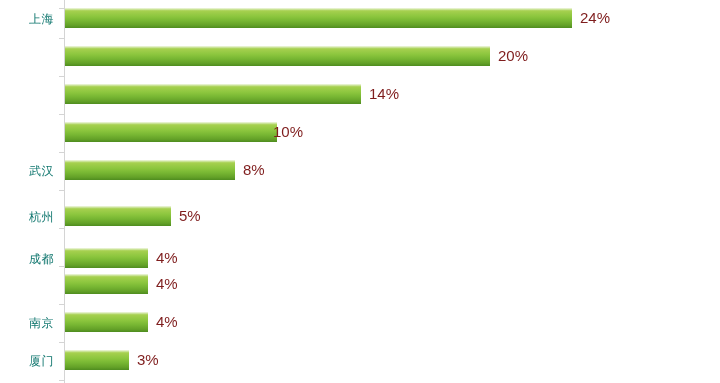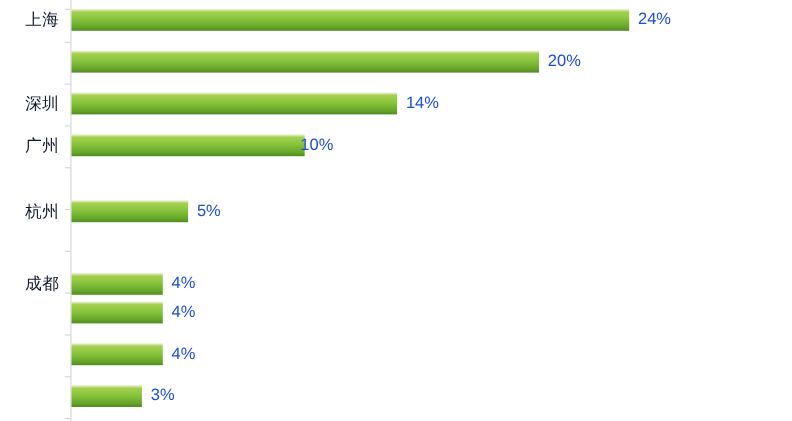--- a/index.html
+++ b/index.html
@@ -39,22 +39,22 @@
     width: 720px;
     height: 38px;
   }
   .cat-label {
     position: absolute;
     right: 666px; 
     top: 0;
     height: 38px;
     line-height: 38px;
     white-space: nowrap;
-    color: #0f172a;
-    font-size: 15px;
+    color: #0f766e;
+    font-size: 12px;
     letter-spacing: 0.5px;
     text-align: right;
   }
   .bar-track {
     position: absolute;
     left: 65px;
     top: 8px;
     height: 20px;
   }
   .bar {
@@ -68,21 +68,21 @@
                 #63a128 86%,
                 #4e8c1f 100%);
     box-shadow: inset 0 0 0 0 rgba(0,0,0,0);
   }
   .value-label {
     position: absolute;
     top: 8px;
     height: 20px;
     line-height: 20px;
     font-size: 15px;
-    color: #1d4ed8;
+    color: #7f1d1d;
     white-space: nowrap;
   }
 </style>
 </head>
 <body>
 
 <div id="chart-canvas">
 
   <div id="category-axis">
     <div class="axis-tick" style="top:8px"></div>
@@ -107,37 +107,42 @@
   </div>
 
   <div class="plot-row" style="top:38px">
     <div class="bar-track" style="width:425px">
       <div class="bar"></div>
     </div>
     <div class="value-label" style="left:498px">20%</div>
   </div>
 
   <div class="plot-row" style="top:76px">
-    <div class="cat-label">深圳</div>
     <div class="bar-track" style="width:296px">
       <div class="bar"></div>
     </div>
     <div class="value-label" style="left:369px">14%</div>
   </div>
 
   <div class="plot-row" style="top:114px">
-    <div class="cat-label">广州</div>
     <div class="bar-track" style="width:212px">
       <div class="bar"></div>
     </div>
     <div class="value-label" style="left:273px">10%</div>
   </div>
 
+  <div class="plot-row" style="top:152px">
+    <div class="cat-label">武汉</div>
+    <div class="bar-track" style="width:170px">
+      <div class="bar"></div>
+    </div>
+    <div class="value-label" style="left:243px">8%</div>
+  </div>
 
-  <div class="plot-row" style="top:174px">
+  <div class="plot-row" style="top:198px">
     <div class="cat-label">杭州</div>
     <div class="bar-track" style="width:106px">
       <div class="bar"></div>
     </div>
     <div class="value-label" style="left:179px">5%</div>
   </div>
 
   <div class="plot-row" style="top:240px">
     <div class="cat-label">成都</div>
     <div class="bar-track" style="width:83px">
@@ -147,26 +152,28 @@
   </div>
 
   <div class="plot-row" style="top:266px">
     <div class="bar-track" style="width:83px">
       <div class="bar"></div>
     </div>
     <div class="value-label" style="left:156px">4%</div>
   </div>
 
   <div class="plot-row" style="top:304px">
+    <div class="cat-label">南京</div>
     <div class="bar-track" style="width:83px">
       <div class="bar"></div>
     </div>
     <div class="value-label" style="left:156px">4%</div>
   </div>
 
   <div class="plot-row" style="top:342px">
+    <div class="cat-label">厦门</div>
     <div class="bar-track" style="width:64px">
       <div class="bar"></div>
     </div>
     <div class="value-label" style="left:137px">3%</div>
   </div>
 
 </div>
 
 </body></html>

